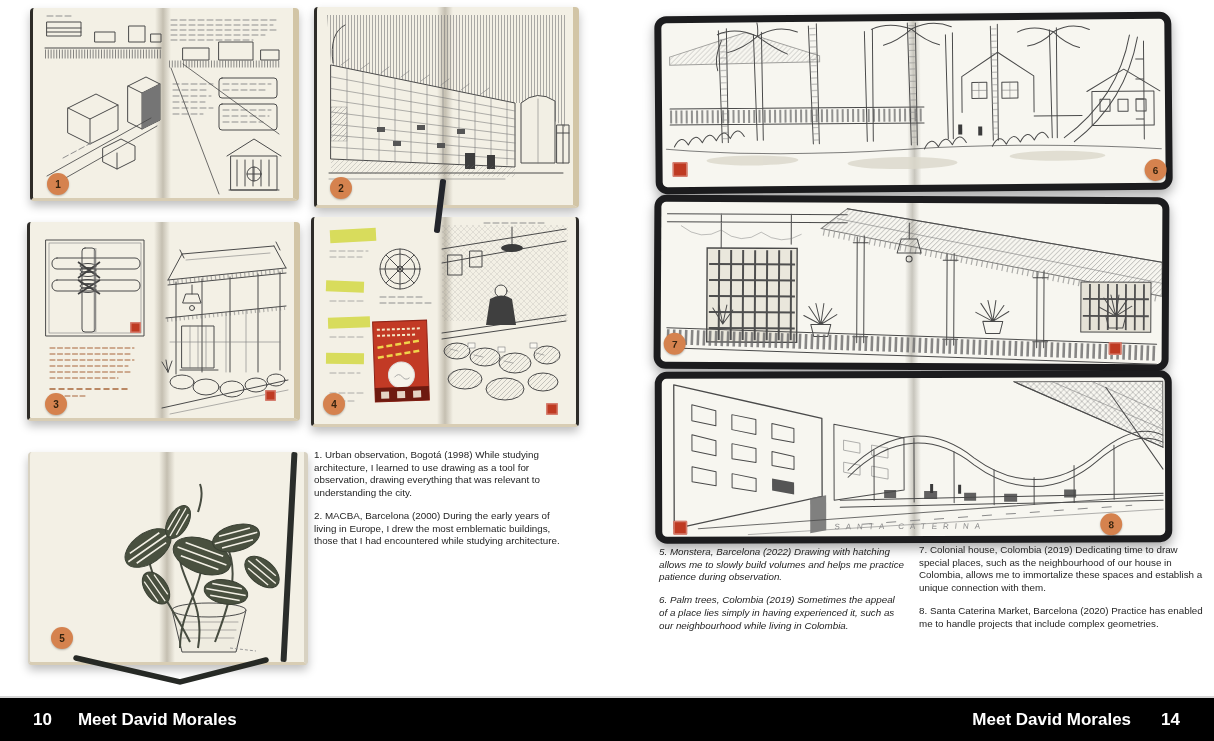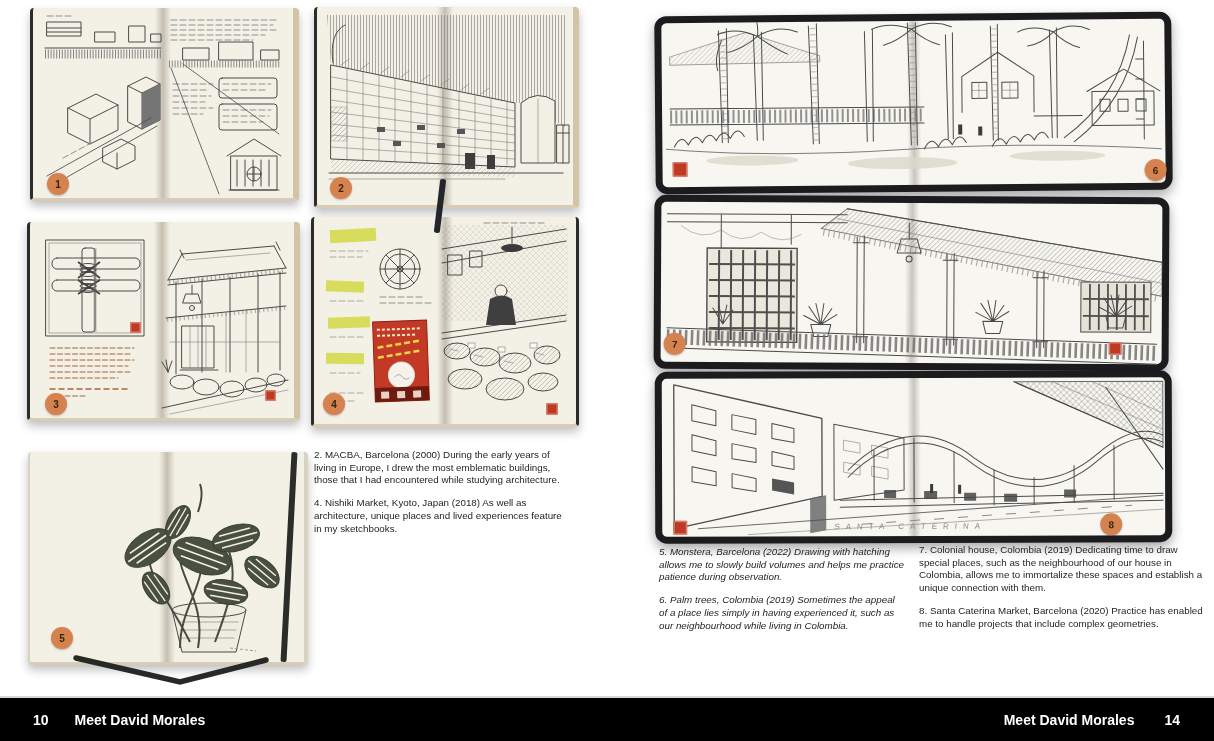--- a/index.html
+++ b/index.html
@@ -38,21 +38,21 @@
   .inscription{position:absolute;font-size:8px;letter-spacing:6px;color:#8a8a8a;
                transform:skewX(-6deg);white-space:nowrap;}
 
   
   .captions{position:absolute;}
   .captions p{margin:0 0 10px;font-size:9.8px;line-height:1.3;color:#242424;}
 
   
   .footer{position:absolute;left:0;right:0;bottom:0;height:43px;background:#000;
           box-shadow:0 -2px 0 0 #d6d6d6;display:flex;align-items:center;justify-content:space-between;
-          padding:0 34px 0 33px;box-sizing:border-box;color:#fff;font-weight:bold;font-size:14px;}
+          padding:0 34px 0 33px;box-sizing:border-box;color:#fff;font-weight:bold;font-size:17px;}
   .fgroup{display:flex;align-items:center;}
   .fgroup.left span:first-child{margin-right:26px;}
   .fgroup.right span:first-child{margin-right:30px;}
 </style>
 </head>
 <body>
 
 <div class="stage">
 
   <svg width="0" height="0" style="position:absolute" aria-hidden="true">
@@ -310,22 +310,22 @@
       <path d="M200,196 L226,199" stroke="#9a9a9a" stroke-width="1" stroke-dasharray="3 2" fill="none"></path>
     </svg>
     <div class="strap" style="left:256px;top:0;width:6px;height:210px;transform:rotate(3deg);"></div>
     <svg style="position:absolute;left:40px;top:202px;width:200px;height:34px;overflow:visible;" viewBox="0 0 200 34">
       <path d="M6,4 L110,28 L196,6" stroke="#262925" stroke-width="5.5" fill="none" stroke-linecap="round"></path>
     </svg>
     <div class="badge" style="left:21px;top:175px;">5</div>
   </div>
 
   <div class="captions" style="left:314px;top:449px;width:256px;">
+    <p>1. Urban observation, Bogotá (1998) While studying architecture, I learned to use drawing as a tool for observation, drawing everything that was relevant to understanding the city.</p>
     <p>2. MACBA, Barcelona (2000) During the early years of living in Europe, I drew the most emblematic buildings, those that I had encountered while studying architecture.</p>
-    <p>4. Nishiki Market, Kyoto, Japan (2018) As well as architecture, unique places and lived experiences feature in my sketchbooks.</p>
   </div>
 
   <div class="pano" style="left:655px;top:14px;width:517px;height:178px;transform:rotate(-0.5deg);box-sizing:border-box;">
     <div class="pano-inner">
       <svg class="art" viewBox="0 0 503 164">
         <polygon points="8,34 84,10 158,34 158,40 8,42" fill="url(#hatchD)" opacity=".5" stroke="#4a4a4a" stroke-width="1"></polygon>
         <g class="s">
           <path d="M300,92 V56 L336,32 L372,56 V92"></path>
           <rect x="310" y="62" width="15" height="16"></rect>
             <rect x="340" y="62" width="16" height="16"></rect>

